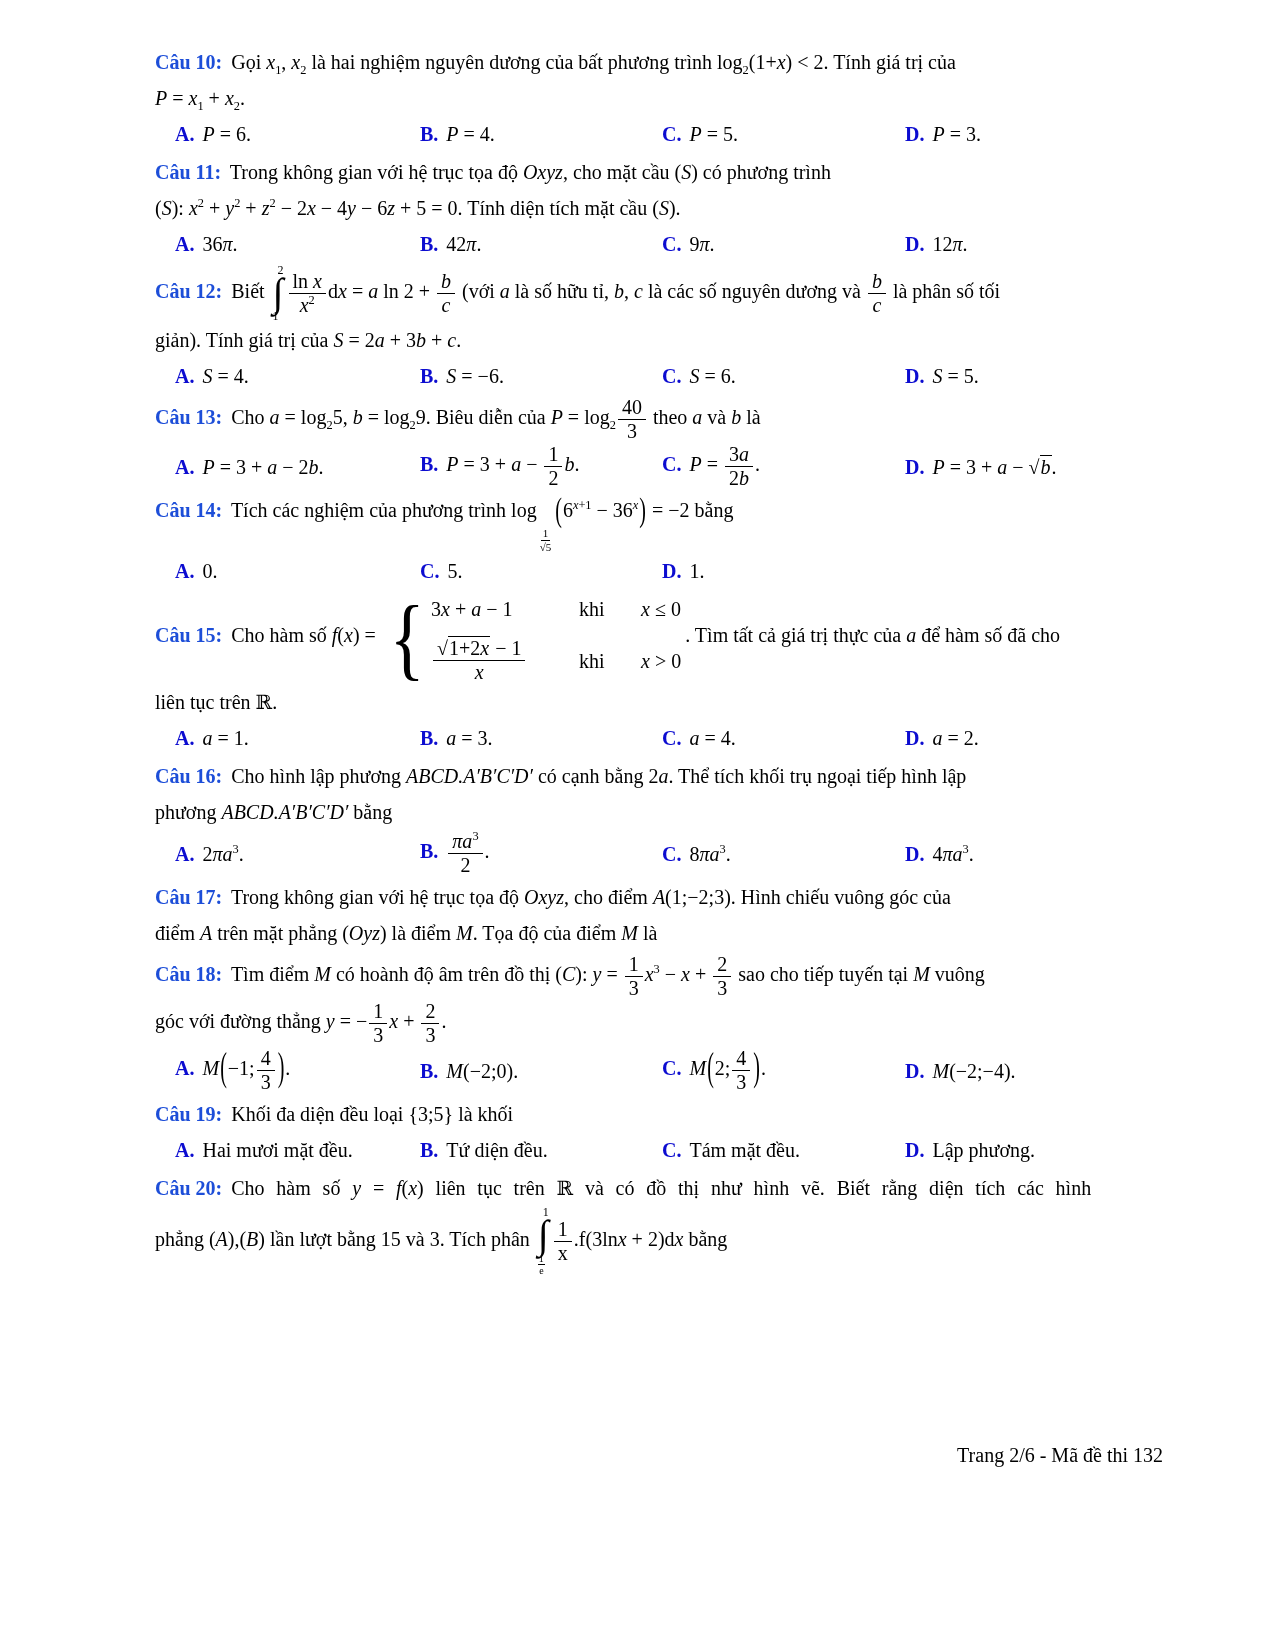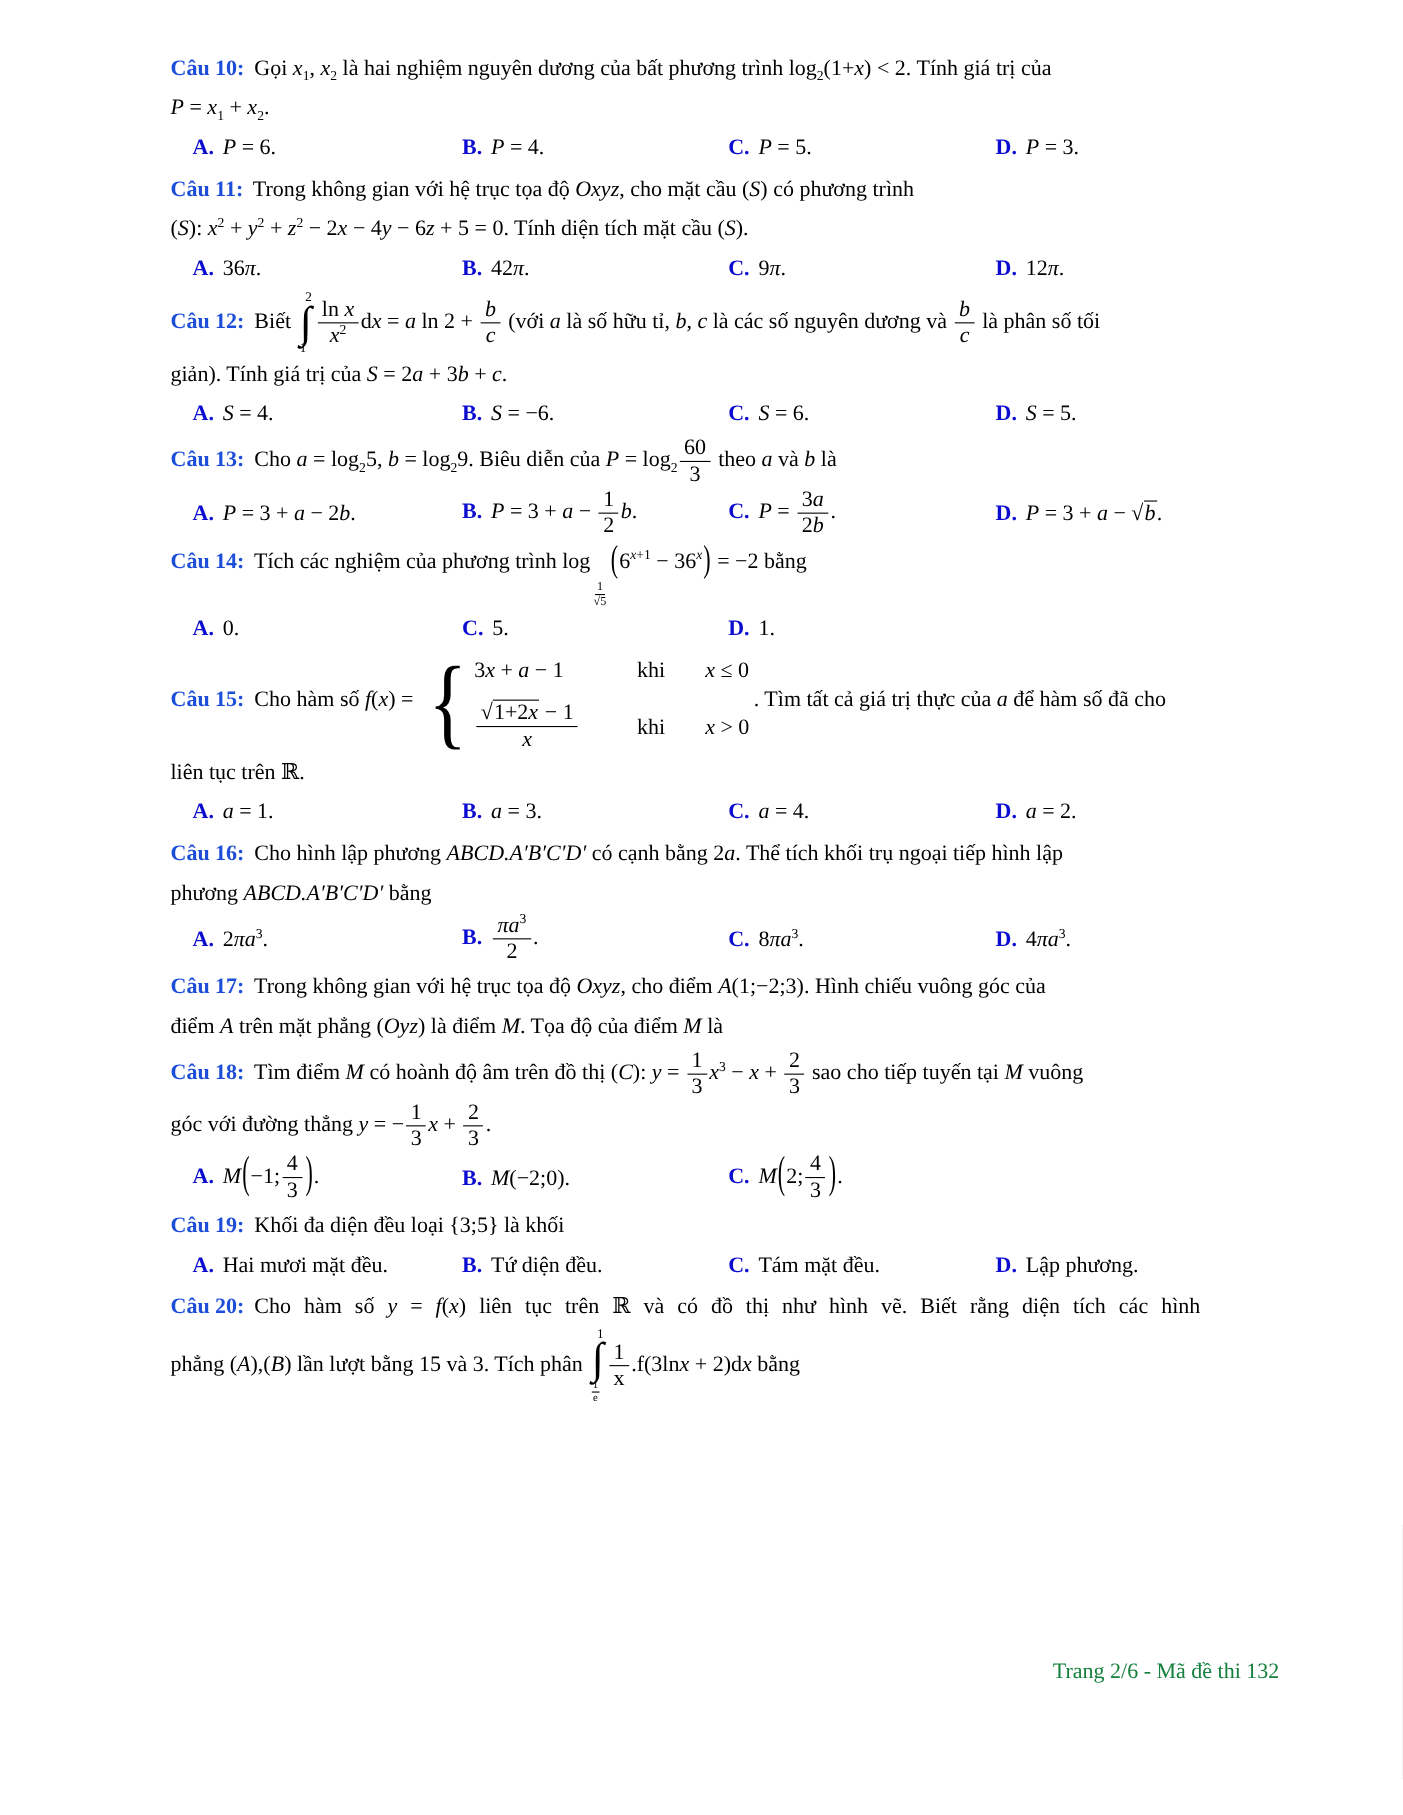--- a/index.html
+++ b/index.html
@@ -53,22 +53,22 @@
   
   .cases{display:inline-flex;align-items:center;vertical-align:middle;margin:0 4px;}
   .cbrace{font-size:92px;font-weight:300;line-height:0.72;transform:scaleX(0.8);margin-right:2px;}
   .crows{display:inline-flex;flex-direction:column;gap:10px;}
   .crow{display:flex;align-items:center;white-space:nowrap;}
   .cexp{display:inline-block;min-width:148px;}
   .ckhi{display:inline-block;width:62px;}
   .ws{word-spacing:0.34em;text-align:right;}
   .footer{
     position:absolute;
-    right:112px;top:1508px;
-    font-size:20px;color:#15803d;
+    right:112px;top:1444px;
+    font-size:20px;color:#000000;
   }
 </style>
 </head>
 <body>
 
 <div class="page">
   <div class="content">
 
     <div class="q">
       <p class="qbody"><b class="qlabel">Câu 10:</b> <span>Gọi <i>x</i><sub>1</sub>, <i>x</i><sub>2</sub> là hai nghiệm nguyên dương của bất phương trình log<sub>2</sub>(1+<i>x</i>) &lt; 2. Tính giá trị của<br><i>P</i> = <i>x</i><sub>1</sub> + <i>x</i><sub>2</sub>.</span></p>
@@ -98,21 +98,21 @@
             </span><span class="fr"><span class="nu">ln <i>x</i></span><span class="de"><i>x</i><sup>2</sup></span></span>d<i>x</i> = <i>a</i> ln 2 + <span class="fr"><span class="nu"><i>b</i></span><span class="de"><i>c</i></span></span> (với <i>a</i> là số hữu tỉ, <i>b</i>, <i>c</i> là các số nguyên dương và <span class="fr"><span class="nu"><i>b</i></span><span class="de"><i>c</i></span></span> là phân số tối<br>giản). Tính giá trị của <i>S</i> = 2<i>a</i> + 3<i>b</i> + <i>c</i>.</span></p>
       <div class="options">
         <div class="opt"><span class="olet">A.</span><span class="otext"><i>S</i> = 4.</span></div>
         <div class="opt"><span class="olet">B.</span><span class="otext"><i>S</i> = −6.</span></div>
         <div class="opt"><span class="olet">C.</span><span class="otext"><i>S</i> = 6.</span></div>
         <div class="opt"><span class="olet">D.</span><span class="otext"><i>S</i> = 5.</span></div>
       </div>
     </div>
 
     <div class="q">
-      <p class="qbody"><b class="qlabel">Câu 13:</b> <span>Cho <i>a</i> = log<sub>2</sub>5, <i>b</i> = log<sub>2</sub>9. Biêu diễn của <i>P</i> = log<sub>2</sub><span class="fr"><span class="nu">60</span><span class="de">3</span></span> theo <i>a</i> và <i>b</i> là</span></p>
+      <p class="qbody"><b class="qlabel">Câu 13:</b> <span>Cho <i>a</i> = log<sub>2</sub>5, <i>b</i> = log<sub>2</sub>9. Biêu diễn của <i>P</i> = log<sub>2</sub><span class="fr"><span class="nu">40</span><span class="de">3</span></span> theo <i>a</i> và <i>b</i> là</span></p>
       <div class="options">
         <div class="opt"><span class="olet">A.</span><span class="otext"><i>P</i> = 3 + <i>a</i> − 2<i>b</i>.</span></div>
         <div class="opt"><span class="olet">B.</span><span class="otext"><i>P</i> = 3 + <i>a</i> − <span class="fr"><span class="nu">1</span><span class="de">2</span></span><i>b</i>.</span></div>
         <div class="opt"><span class="olet">C.</span><span class="otext"><i>P</i> = <span class="fr"><span class="nu">3<i>a</i></span><span class="de">2<i>b</i></span></span>.</span></div>
         <div class="opt"><span class="olet">D.</span><span class="otext"><i>P</i> = 3 + <i>a</i> − <span class="sq">√<span class="rad"><i>b</i></span></span>.</span></div>
       </div>
     </div>
 
     <div class="q">
       <p class="qbody"><b class="qlabel">Câu 14:</b> <span>Tích các nghiệm của phương trình log<span class="subfr">
@@ -163,20 +163,21 @@
     <div class="q">
       <p class="qbody"><b class="qlabel">Câu 17:</b> <span>Trong không gian với hệ trục tọa độ <i>Oxyz</i>, cho điểm <i>A</i>(1;−2;3). Hình chiếu vuông góc của<br>điểm <i>A</i> trên mặt phẳng (<i>Oyz</i>) là điểm <i>M</i>. Tọa độ của điểm <i>M</i> là</span></p>
     </div>
 
     <div class="q">
       <p class="qbody"><b class="qlabel">Câu 18:</b> <span>Tìm điểm <i>M</i> có hoành độ âm trên đồ thị (<i>C</i>): <i>y</i> = <span class="fr"><span class="nu">1</span><span class="de">3</span></span><i>x</i><sup>3</sup> − <i>x</i> + <span class="fr"><span class="nu">2</span><span class="de">3</span></span> sao cho tiếp tuyến tại <i>M</i> vuông<br>góc với đường thẳng <i>y</i> = −<span class="fr"><span class="nu">1</span><span class="de">3</span></span><i>x</i> + <span class="fr"><span class="nu">2</span><span class="de">3</span></span>.</span></p>
       <div class="options">
         <div class="opt"><span class="olet">A.</span><span class="otext"><i>M</i><span class="bp2">(</span>−1;<span class="fr"><span class="nu">4</span><span class="de">3</span></span><span class="bp2">)</span>.</span></div>
         <div class="opt"><span class="olet">B.</span><span class="otext"><i>M</i>(−2;0).</span></div>
         <div class="opt"><span class="olet">C.</span><span class="otext"><i>M</i><span class="bp2">(</span>2;<span class="fr"><span class="nu">4</span><span class="de">3</span></span><span class="bp2">)</span>.</span></div>
+        <div class="opt"><span class="olet">D.</span><span class="otext"><i>M</i>(−2;−4).</span></div>
       </div>
     </div>
 
     <div class="q">
       <p class="qbody"><b class="qlabel">Câu 19:</b> <span>Khối đa diện đều loại {3;5} là khối</span></p>
       <div class="options">
         <div class="opt"><span class="olet">A.</span><span class="otext">Hai mươi mặt đều.</span></div>
         <div class="opt"><span class="olet">B.</span><span class="otext">Tứ diện đều.</span></div>
         <div class="opt"><span class="olet">C.</span><span class="otext">Tám mặt đều.</span></div>
         <div class="opt"><span class="olet">D.</span><span class="otext">Lập phương.</span></div>

